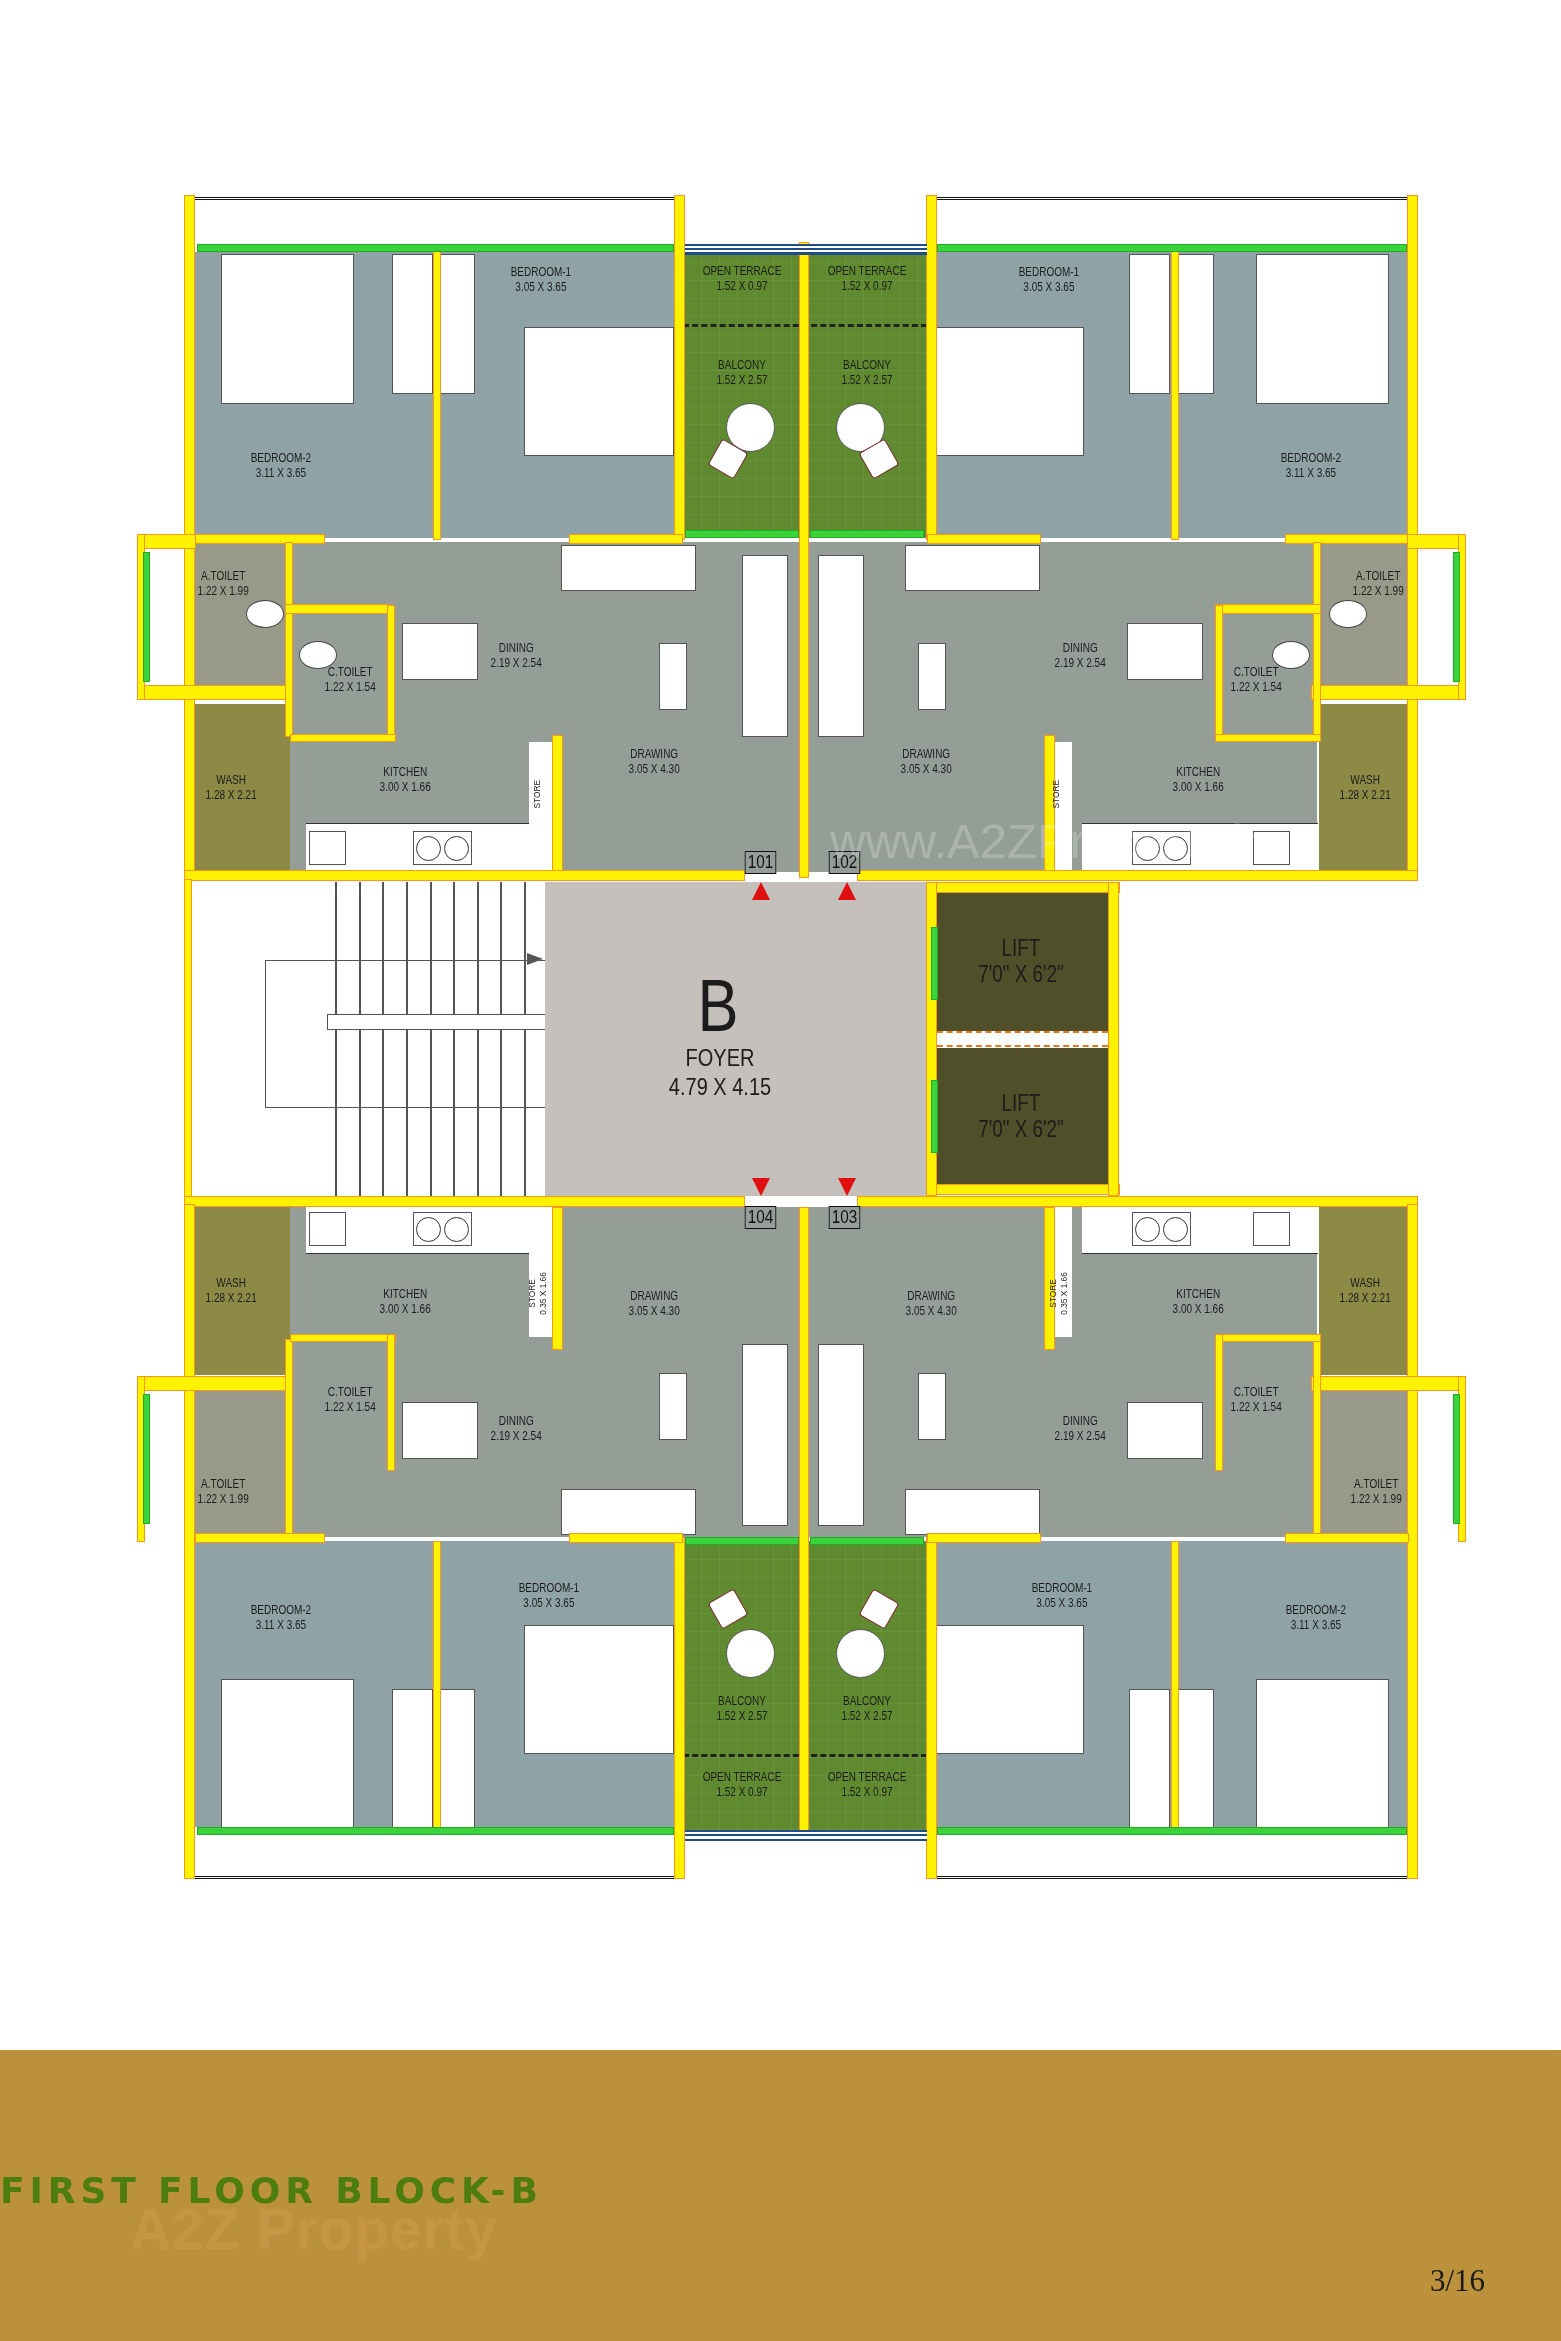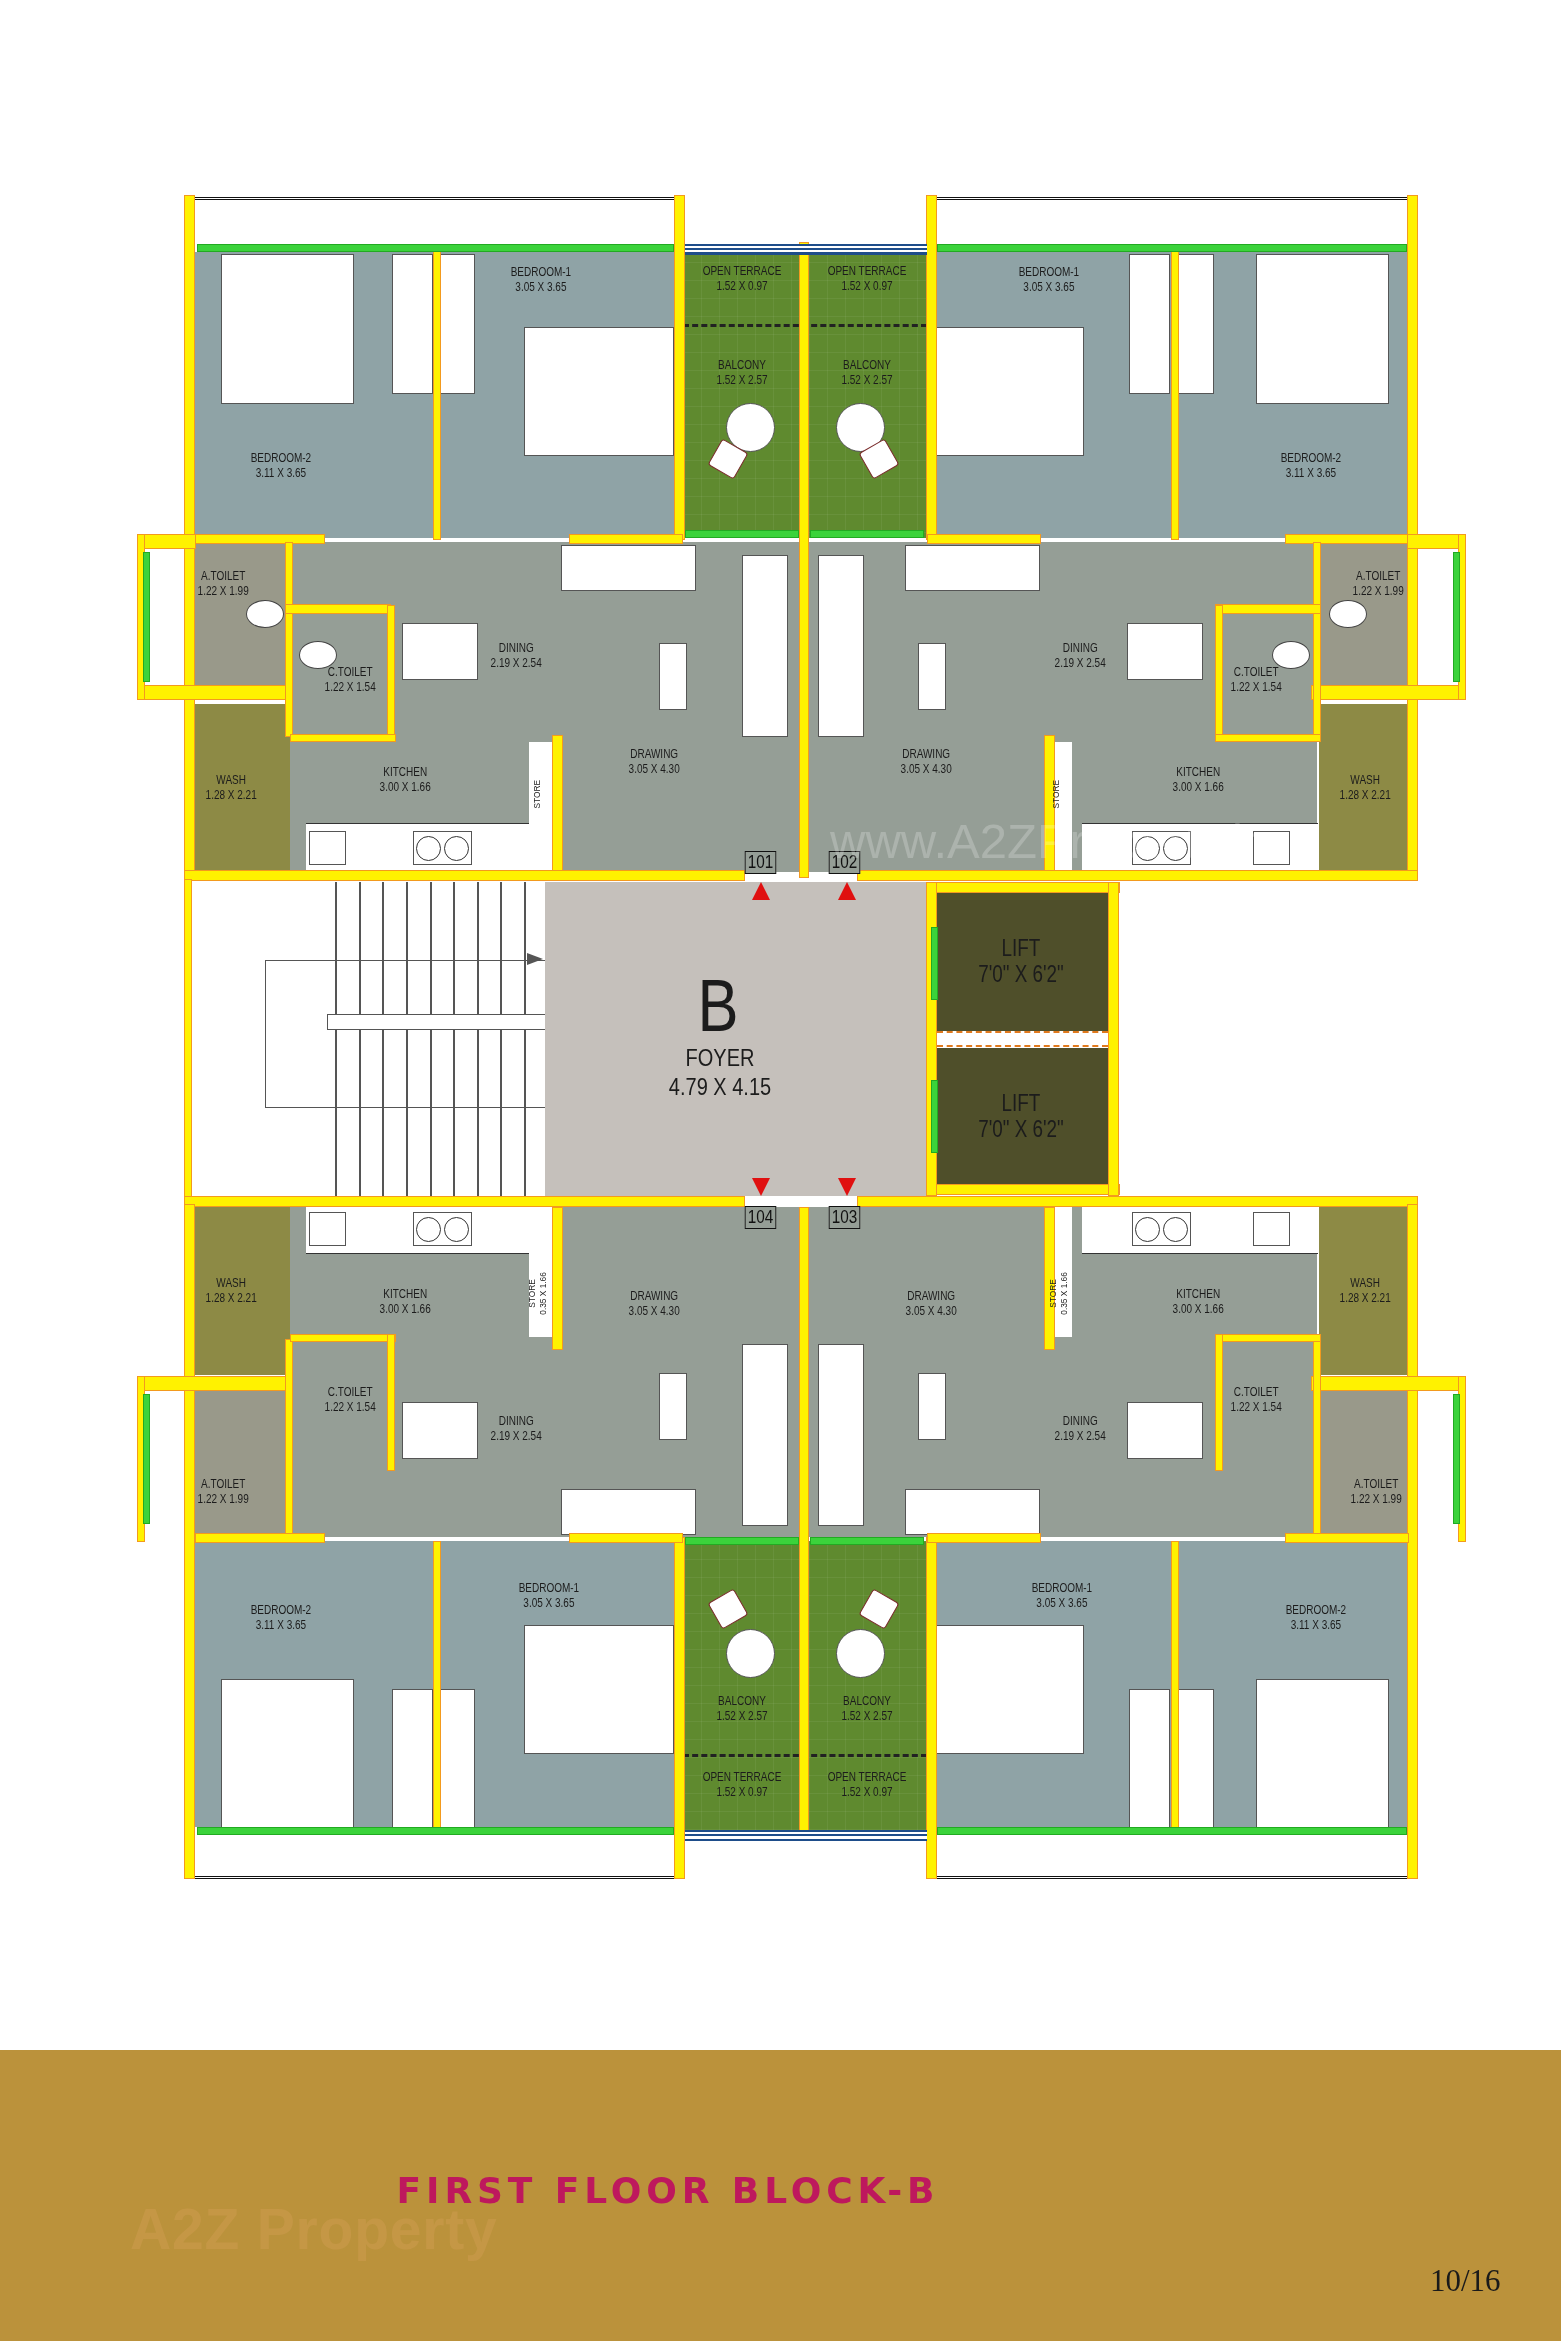--- a/index.html
+++ b/index.html
@@ -15,21 +15,21 @@
   .lift{background:#4f4f2a;}
   .label{position:absolute;text-align:center;color:#1c1c1c;font-family:"Liberation Sans",sans-serif;font-size:12.2px;line-height:14.6px;transform:scaleX(.82);white-space:nowrap;}
   .label .t{display:block;}
   .furn{position:absolute;background:#fff;border:1.6px solid #555;box-sizing:border-box;}
   .win{position:absolute;background:#3bd33b;border:0.8px solid #22aa22;box-sizing:border-box;}
   .glass{position:absolute;border-top:2.4px solid #1e4d8a;border-bottom:2.4px solid #1e4d8a;background:repeating-linear-gradient(#fff 0 2.4px,#1e4d8a 2.4px 4.1px);box-sizing:border-box;}
   .unitno{position:absolute;border:1.6px solid #111;background:#959e96;font-size:18px;line-height:21px;padding:0 2.4px;color:#111;transform:scaleX(.85);}
   .arrow-up{position:absolute;width:0;height:0;border-left:9px solid transparent;border-right:9px solid transparent;border-bottom:18px solid #e01010;}
   .arrow-dn{position:absolute;width:0;height:0;border-left:9px solid transparent;border-right:9px solid transparent;border-top:18px solid #e01010;}
   .footer{position:absolute;left:0;top:2050px;width:1562px;height:292px;background:#bb923b;}
-  .footer-title{position:absolute;left:0;width:1336px;top:2170px;text-align:center;color:#be185d;font-size:36px;font-weight:bold;letter-spacing:4.9px;font-family:"DejaVu Sans",sans-serif;}
+  .footer-title{position:absolute;left:0;width:1336px;top:2170px;color:#4d7c0f;font-size:36px;font-weight:bold;letter-spacing:4.9px;font-family:"DejaVu Sans",sans-serif;}
   .page-no{position:absolute;left:1430px;top:2263px;color:#1a1a1a;font-size:31px;font-family:"Liberation Serif",serif;}
   .wm{position:absolute;font-size:57px;font-weight:bold;opacity:.35;letter-spacing:0.8px;}
   .wm2{position:absolute;left:830px;top:813px;font-size:49px;color:rgba(255,255,255,.22);font-family:"Liberation Sans",sans-serif;}
   .stair-line{position:absolute;width:1.6px;background:#555;}
   .chair{position:absolute;width:28px;height:28px;background:#fff;border:1.6px solid #7a2b2b;border-radius:3.3px;}
   .table-round{position:absolute;width:47px;height:47px;border-radius:50%;background:#fff;border:1.6px solid #555;}
   .stove{position:absolute;background:#fff;border:1.6px solid #555;box-sizing:border-box;display:flex;justify-content:space-evenly;align-items:center;}
   .stove span{width:23px;height:23px;border:1.6px solid #333;border-radius:50%;display:block;}
   .wc{position:absolute;width:36px;height:26px;border-radius:50%;background:#fff;border:1.6px solid #444;}
   .dash{position:absolute;height:0;border-top:3.3px dashed #222;}
@@ -462,14 +462,14 @@
 <div class="arrow-up" style="left:838px;top:882px;"></div>
 <div class="arrow-dn" style="left:752px;top:1178px;"></div>
 <div class="arrow-dn" style="left:838px;top:1178px;"></div>
 
 <div class="wm2">www.A2ZProperty.in</div>
 </div>
 
 <div class="footer"></div>
 <div class="wm" style="left:130px;top:2196px;color:#d8a15a;">A2Z Property</div>
 <div class="footer-title">FIRST FLOOR BLOCK-B</div>
-<div class="page-no">10/16</div>
+<div class="page-no">3/16</div>
 
 
 </body></html>

